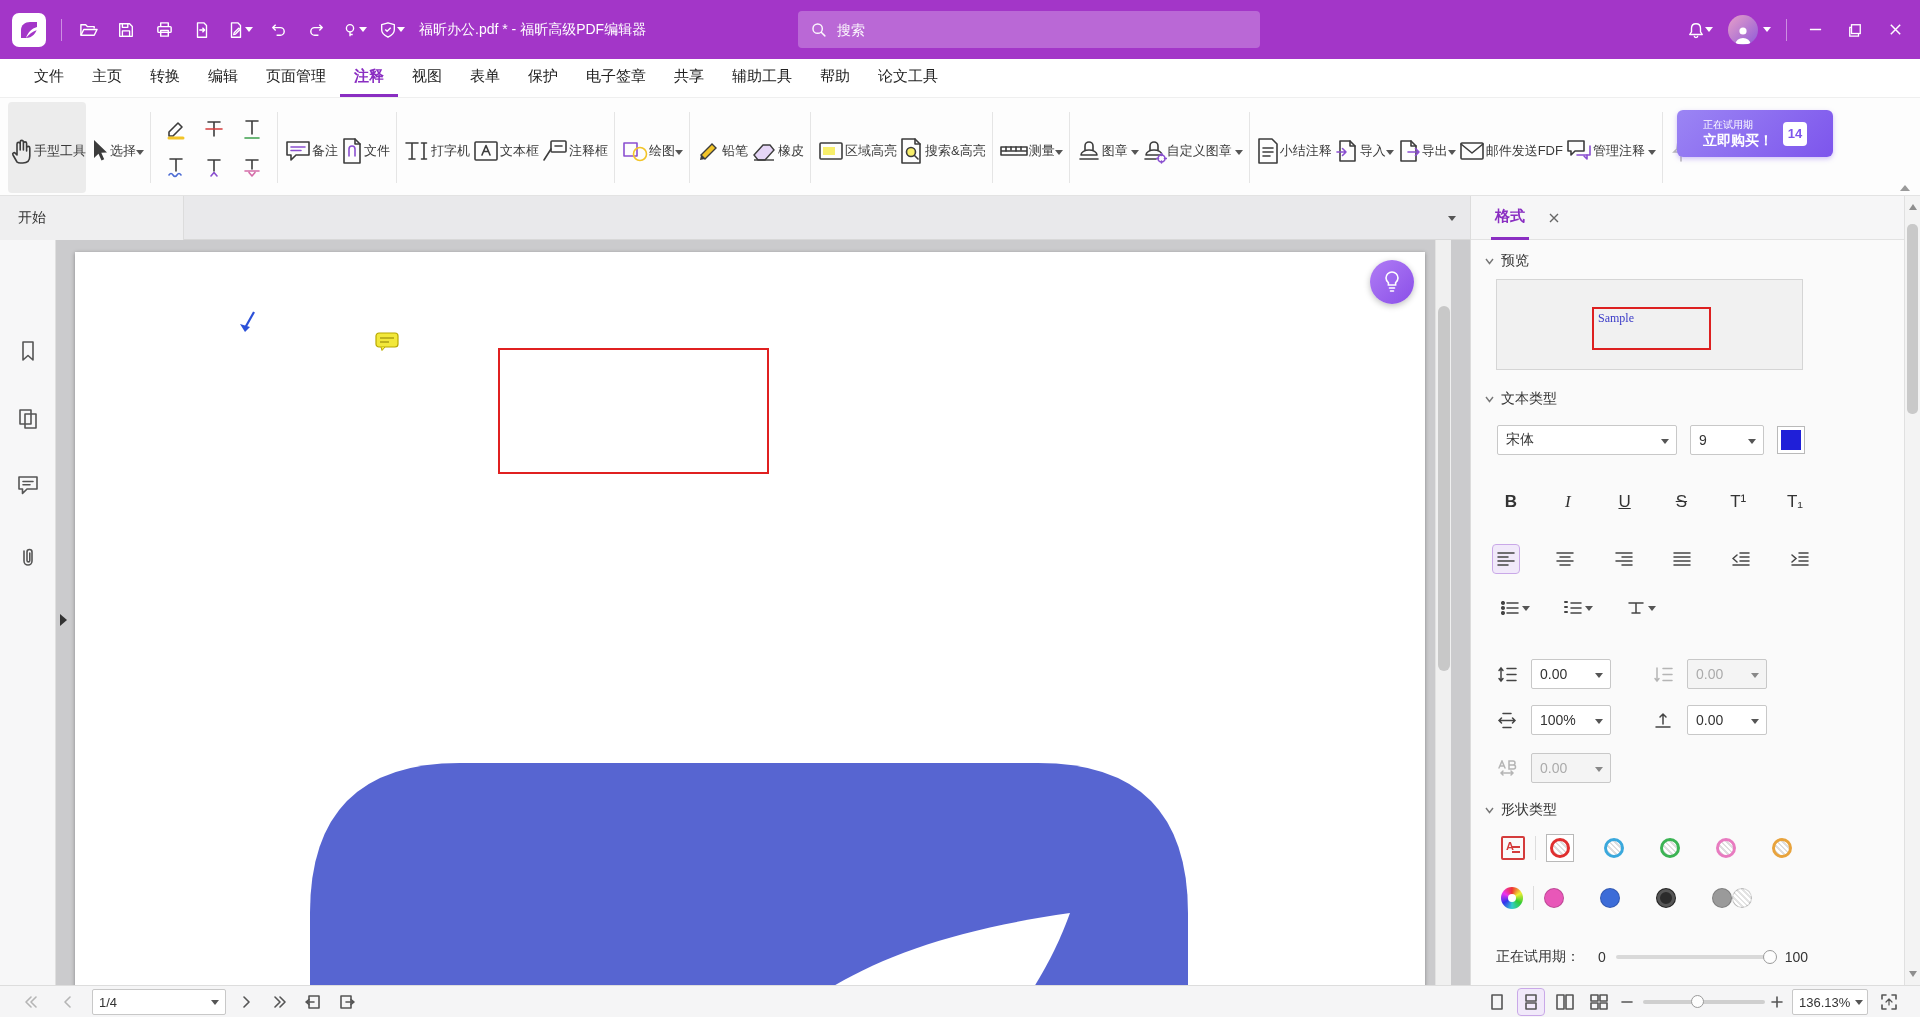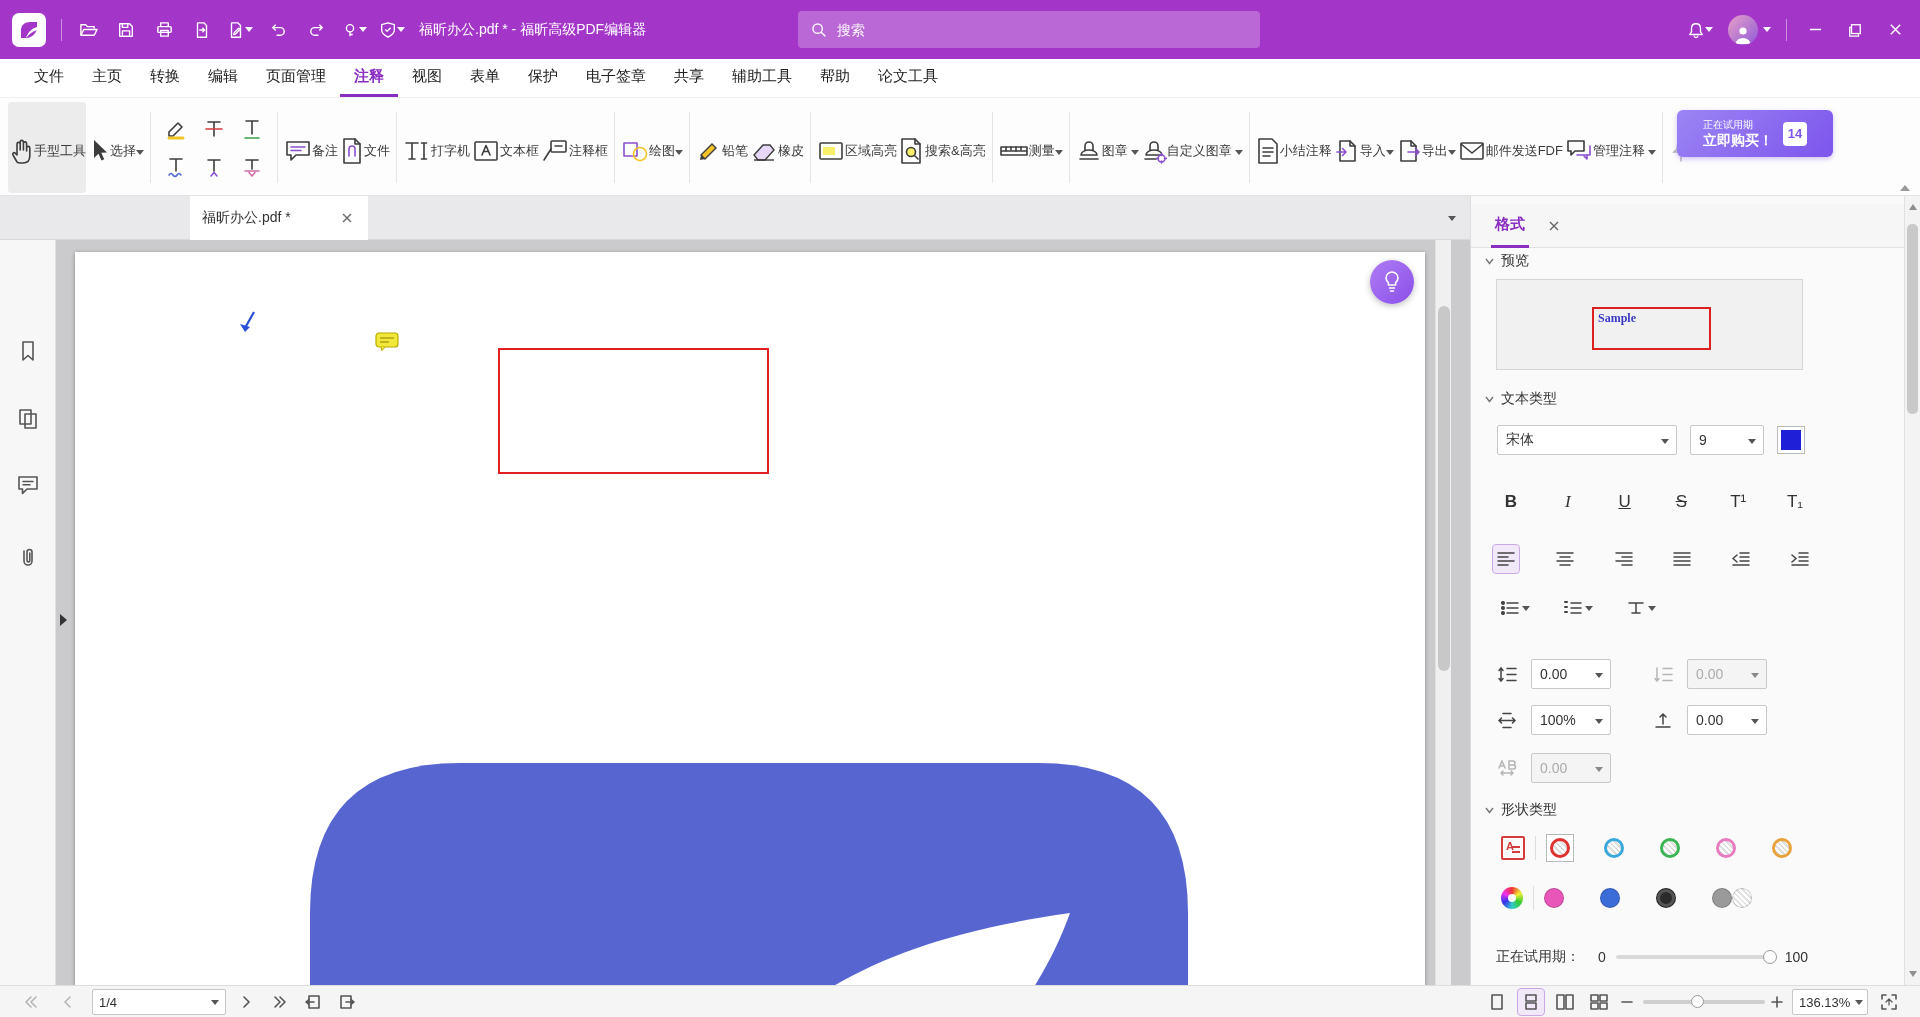--- a/index.html
+++ b/index.html
@@ -67,27 +67,27 @@
   .arrow-anno { position:absolute; left:162px; top:58px; cursor:pointer; }
   .bulb { position:absolute; left:1295px; top:8px; width:44px; height:44px; border-radius:50%; background:linear-gradient(135deg,#B07CF5,#8A4FE8); display:flex; align-items:center; justify-content:center; cursor:pointer; box-shadow:0 2px 6px rgba(0,0,0,.25); }
   .swoosh { position:absolute; left:235px; top:511px; }
   .v-scroll { position:absolute; right:19px; top:0; width:16px; height:745px; background:#F0F0F0; border-left:1px solid #E2E2E2; }
   .v-thumb { position:absolute; left:2px; top:66px; width:12px; height:365px; background:#C8C8C8; border-radius:6px; cursor:pointer; }
   .expand-arrow { position:absolute; left:0; top:365px; width:14px; height:30px; display:flex; align-items:center; justify-content:center; cursor:pointer; }
   .tri-right { width:0; height:0; border-top:6px solid transparent; border-bottom:6px solid transparent; border-left:7px solid #333; }
 
   
   .panel { position:absolute; left:1470px; top:196px; width:434px; height:789px; background:#FAFAFA; border-left:1px solid #DCDCDC; }
-  .panel-header { position:absolute; top:8px; left:0; right:0; height:44px; background:#F6F6F7; border-bottom:1px solid #E2E2E2; }
+  .panel-header { position:absolute; top:0; left:0; right:0; height:44px; background:#F6F6F7; border-bottom:1px solid #E2E2E2; }
   .panel-tab { position:absolute; left:20px; top:0; height:44px; display:flex; align-items:center; font-size:15px; color:#8A2EC2; font-weight:bold; border-bottom:3px solid #8A2EC2; padding:0 4px; cursor:pointer; }
   .panel-close { position:absolute; left:72px; top:11px; width:22px; height:22px; display:flex; align-items:center; justify-content:center; border-radius:3px; cursor:pointer; }
   .psec { position:absolute; left:14px; display:flex; align-items:center; gap:7px; font-size:14px; color:#333; cursor:pointer; }
   .prow { position:absolute; display:flex; align-items:center; }
   .preview-box { position:absolute; left:25px; top:83px; width:307px; height:91px; background:#F1F1F1; border:1px solid #D5D5D5; }
-  .preview-rect { position:absolute; left:95px; top:27px; width:119px; height:43px; border:2px solid #DD2020;font-weight:bold; }
+  .preview-rect { position:absolute; left:95px; top:27px; width:119px; height:43px; border:2px solid #DD2020; }
   .preview-sample { position:absolute; left:4px; top:2px; font-family:"Liberation Serif","DejaVu Serif",serif; font-size:12px; color:#3A3AC8; }
   .sel { background:#fff; border:1px solid #C8C8C8; border-radius:2px; height:30px; font-size:14px; color:#333; display:flex; align-items:center; padding:0 22px 0 8px; position:relative; cursor:pointer; }
   .sel .dar { position:absolute; right:7px; top:13px; }
   .sel.dis { color:#ABABAB; background:#F4F4F4; }
   .swatch { width:28px; height:28px; border:1px solid #B9B9B9; background:#fff; padding:3px; cursor:pointer; }
   .swatch .fill { width:100%; height:100%; background:#1F1FD8; }
   .fmt { width:36px; height:30px; display:flex; align-items:center; justify-content:center; font-size:17px; color:#333; border-radius:3px; cursor:pointer; }
   .ibtn { height:28px; display:flex; align-items:center; justify-content:center; gap:3px; border-radius:3px; cursor:pointer; padding:0 4px; }
   .ibtn.selected { background:#F1E9FA; outline:1px solid #C9A8E8; }
   .panel svg.pic { stroke:#444; fill:none; stroke-width:1.5; stroke-linecap:round; }
@@ -572,28 +572,23 @@
     <div>
       <div class="t1">正在试用期</div>
       <div class="t2">立即购买！</div>
     </div>
     <div class="trial-badge">14</div>
   </div>
   <div class="ribbon-collapse"></div>
 </div>
 
 <div class="tabbar">
-  <div class="tab doc">
-    <span>福昕办公.pdf *</span>
-    <span class="tab-close">
-        <svg width="10" height="10" viewBox="0 0 10 10" stroke="#666" stroke-width="1.4">
-          <path d="M1,1 L9,9 M9,1 L1,9"></path>
-        </svg>
-      </span>
-  </div>
+  <div class="tab start">
+      <span>开始</span>
+    </div>
   <div class="tab-drop">
       <span class="dar dark"></span>
     </div>
 </div>
 
 <div class="sidebar">
   <div class="sb-btn" style="top:94px">
       <svg width="20" height="22" viewBox="0 0 20 22">
         <path d="M5,2 h10 v18 l-5,-4.5 -5,4.5 z"></path>
       </svg>

